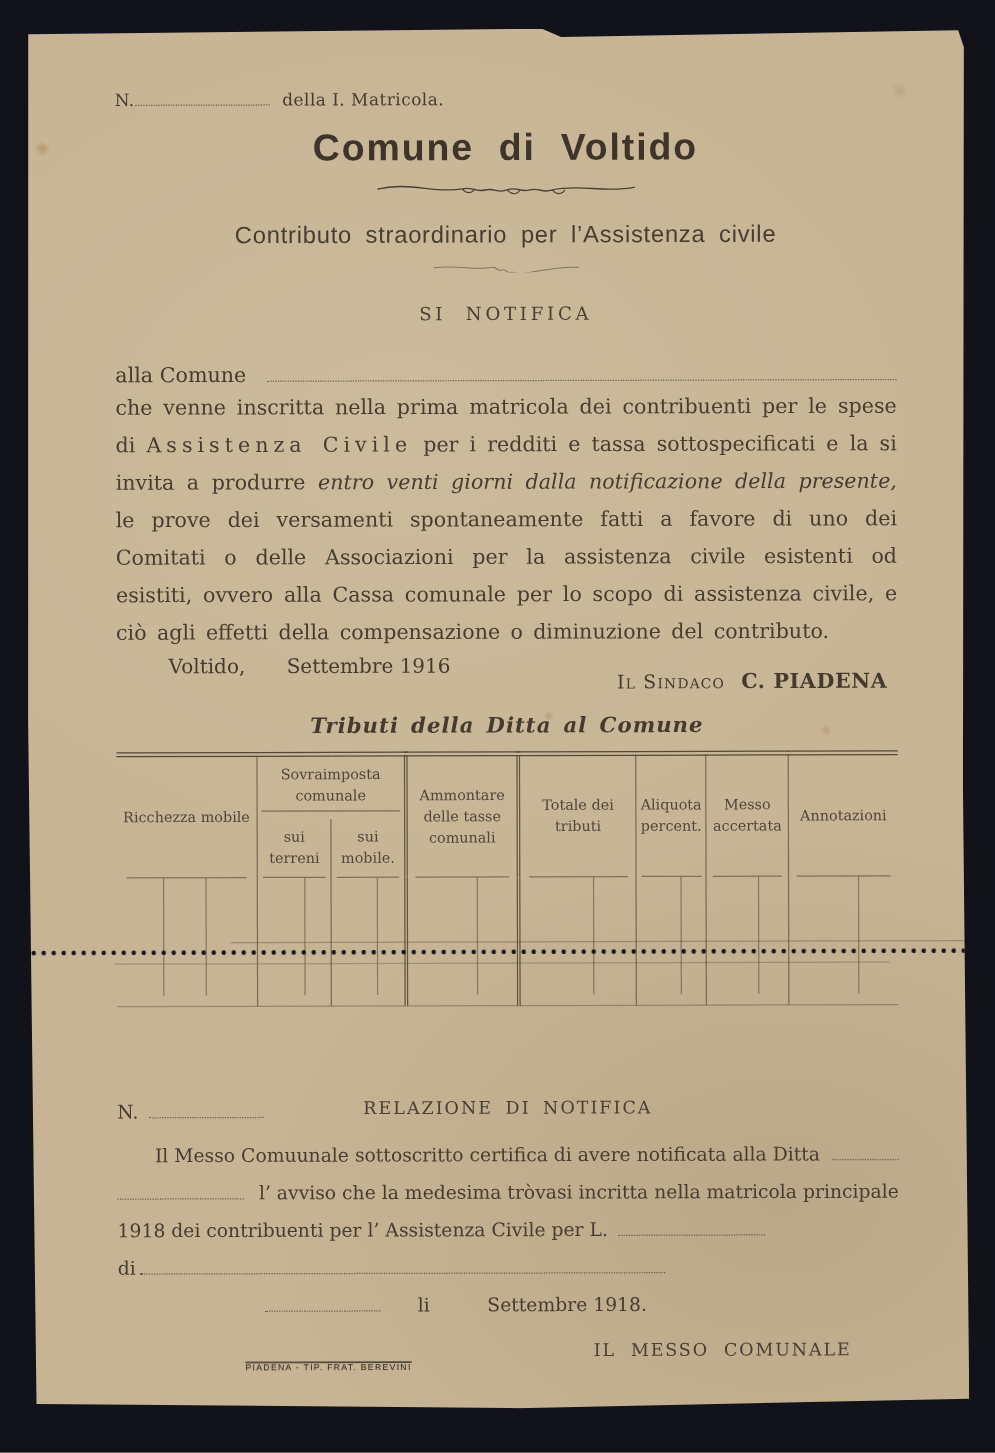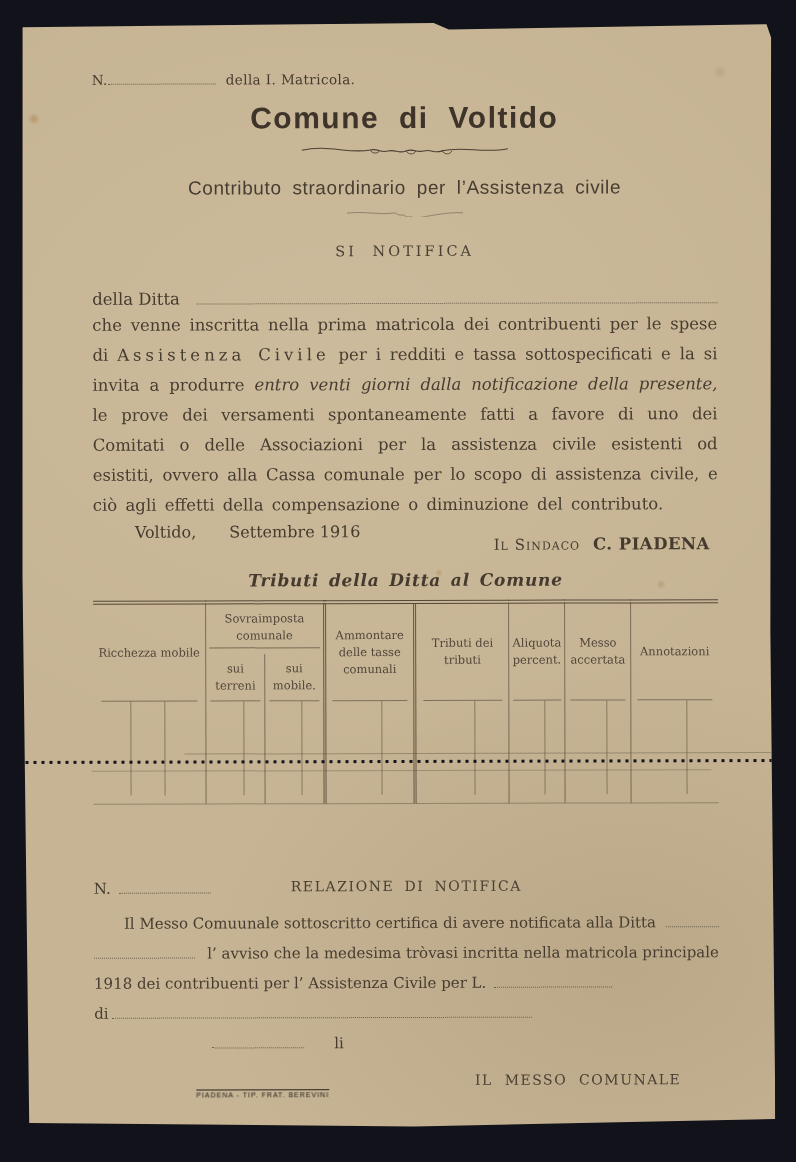--- a/index.html
+++ b/index.html
@@ -172,21 +172,21 @@
 
     <div class="subtitle">Contributo straordinario per l’Assistenza civile</div>
 
     <svg class="small-flourish squiggle" width="120" height="8" viewBox="0 0 120 8">
       <path d="M2 4 C 20 2, 35 6, 48 4 c 4 -1, 4 3, 8 2 c 4 -1, 4 3, 8 2 c 4 -1, 4 2, 8 1 C 86 7, 102 3, 118 4" stroke-width="0.8"></path>
     </svg>
 
     <div class="si-notifica">SI NOTIFICA</div>
 
     <div class="ditta-line">
-      <span>della Ditta</span>
+      <span>alla Comune</span>
       <span class="dots-blank grow"></span>
     </div>
 
     <div class="body-par"><span>che venne inscritta nella prima matricola dei contribuenti per le spese di </span><span class="sp">Assistenza Civile</span><span> per i redditi e tassa sottospecificati e la si invita a produrre </span><span class="it">entro venti giorni dalla notificazione della presente,</span><span> le prove dei versamenti spontaneamente fatti a favore di uno dei Comitati o delle Associazioni per la assistenza civile esistenti od esistiti, ovvero alla Cassa comunale per lo scopo di assistenza civile, e ciò agli effetti della compensazione o diminuzione del contributo.</span></div>
 
     <div class="place-date">
       <span>Voltido,</span>
       <span class="d">Settembre 1916</span>
     </div>
 
@@ -206,21 +206,21 @@
           <col style="width:15%">
           <col style="width:9%">
         <col style="width:10.5%">
           <col style="width:14%">
       </colgroup>
       <tbody>
           <tr>
         <th rowspan="2">Ricchezza mobile</th>
         <th colspan="2" class="bl group-head"><span>Sovraimposta comunale</span></th>
         <th rowspan="2" class="bld">Ammontare delle tasse comunali</th>
-        <th rowspan="2" class="bld">Tributi dei tributi</th>
+        <th rowspan="2" class="bld">Totale dei tributi</th>
         <th rowspan="2" class="bl">Aliquota percent.</th>
         <th rowspan="2" class="bl">Messo accertata</th>
         <th rowspan="2" class="bl">Annotazioni</th>
       </tr>
       <tr>
         <th class="bl">sui terreni</th>
         <th class="bl">sui mobile.</th>
       </tr>
       <tr class="rule-row">
         <td>
@@ -286,20 +286,21 @@
       </div>
 
       <div class="rl">
         <span class="txt">di</span>
         <span class="dots-blank" style="width:420px;margin-left:4px"></span>
       </div>
 
       <div class="rl" style="margin-left:118px">
         <span class="dots-blank" style="width:92px"></span>
         <span class="txt" style="margin-left:30px">li</span>
+        <span class="txt" style="margin-left:46px">Settembre 1918.</span>
       </div>
 
       <div class="messo-sig">IL MESSO COMUNALE</div>
     </div>
 
   </div>
 
   <div class="perf-line-top"></div>
   <div class="perforation"></div>
   <div class="perf-line-bot"></div>

